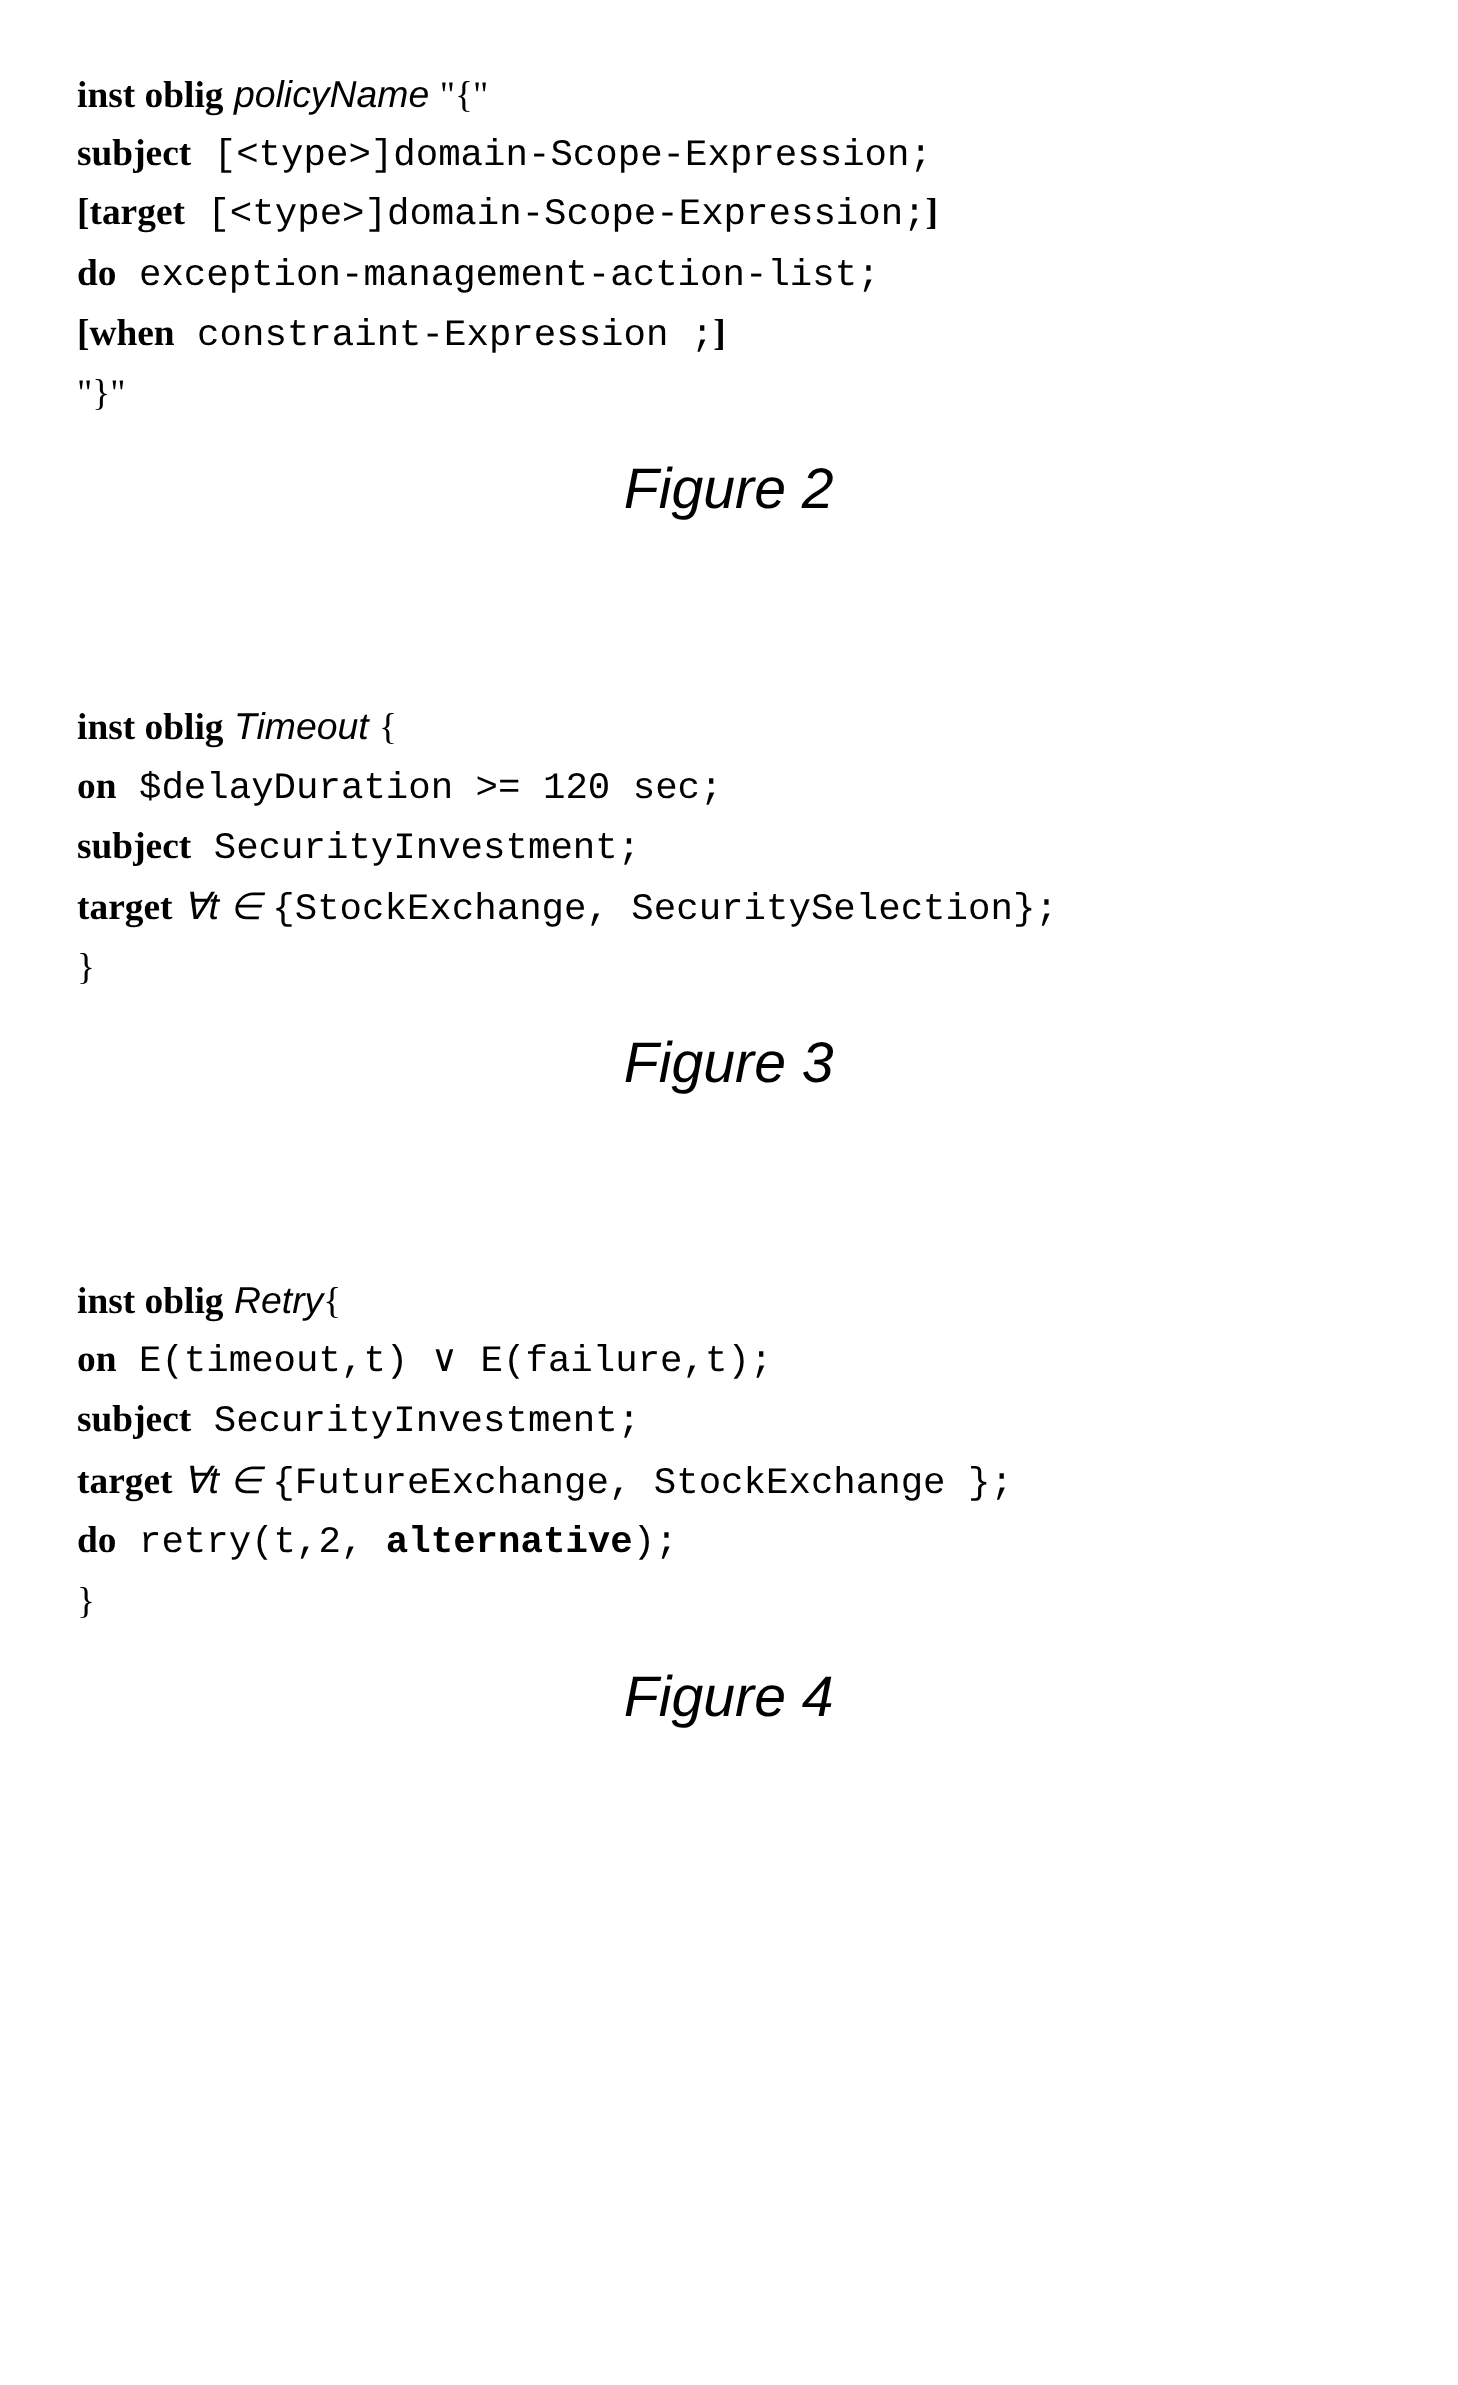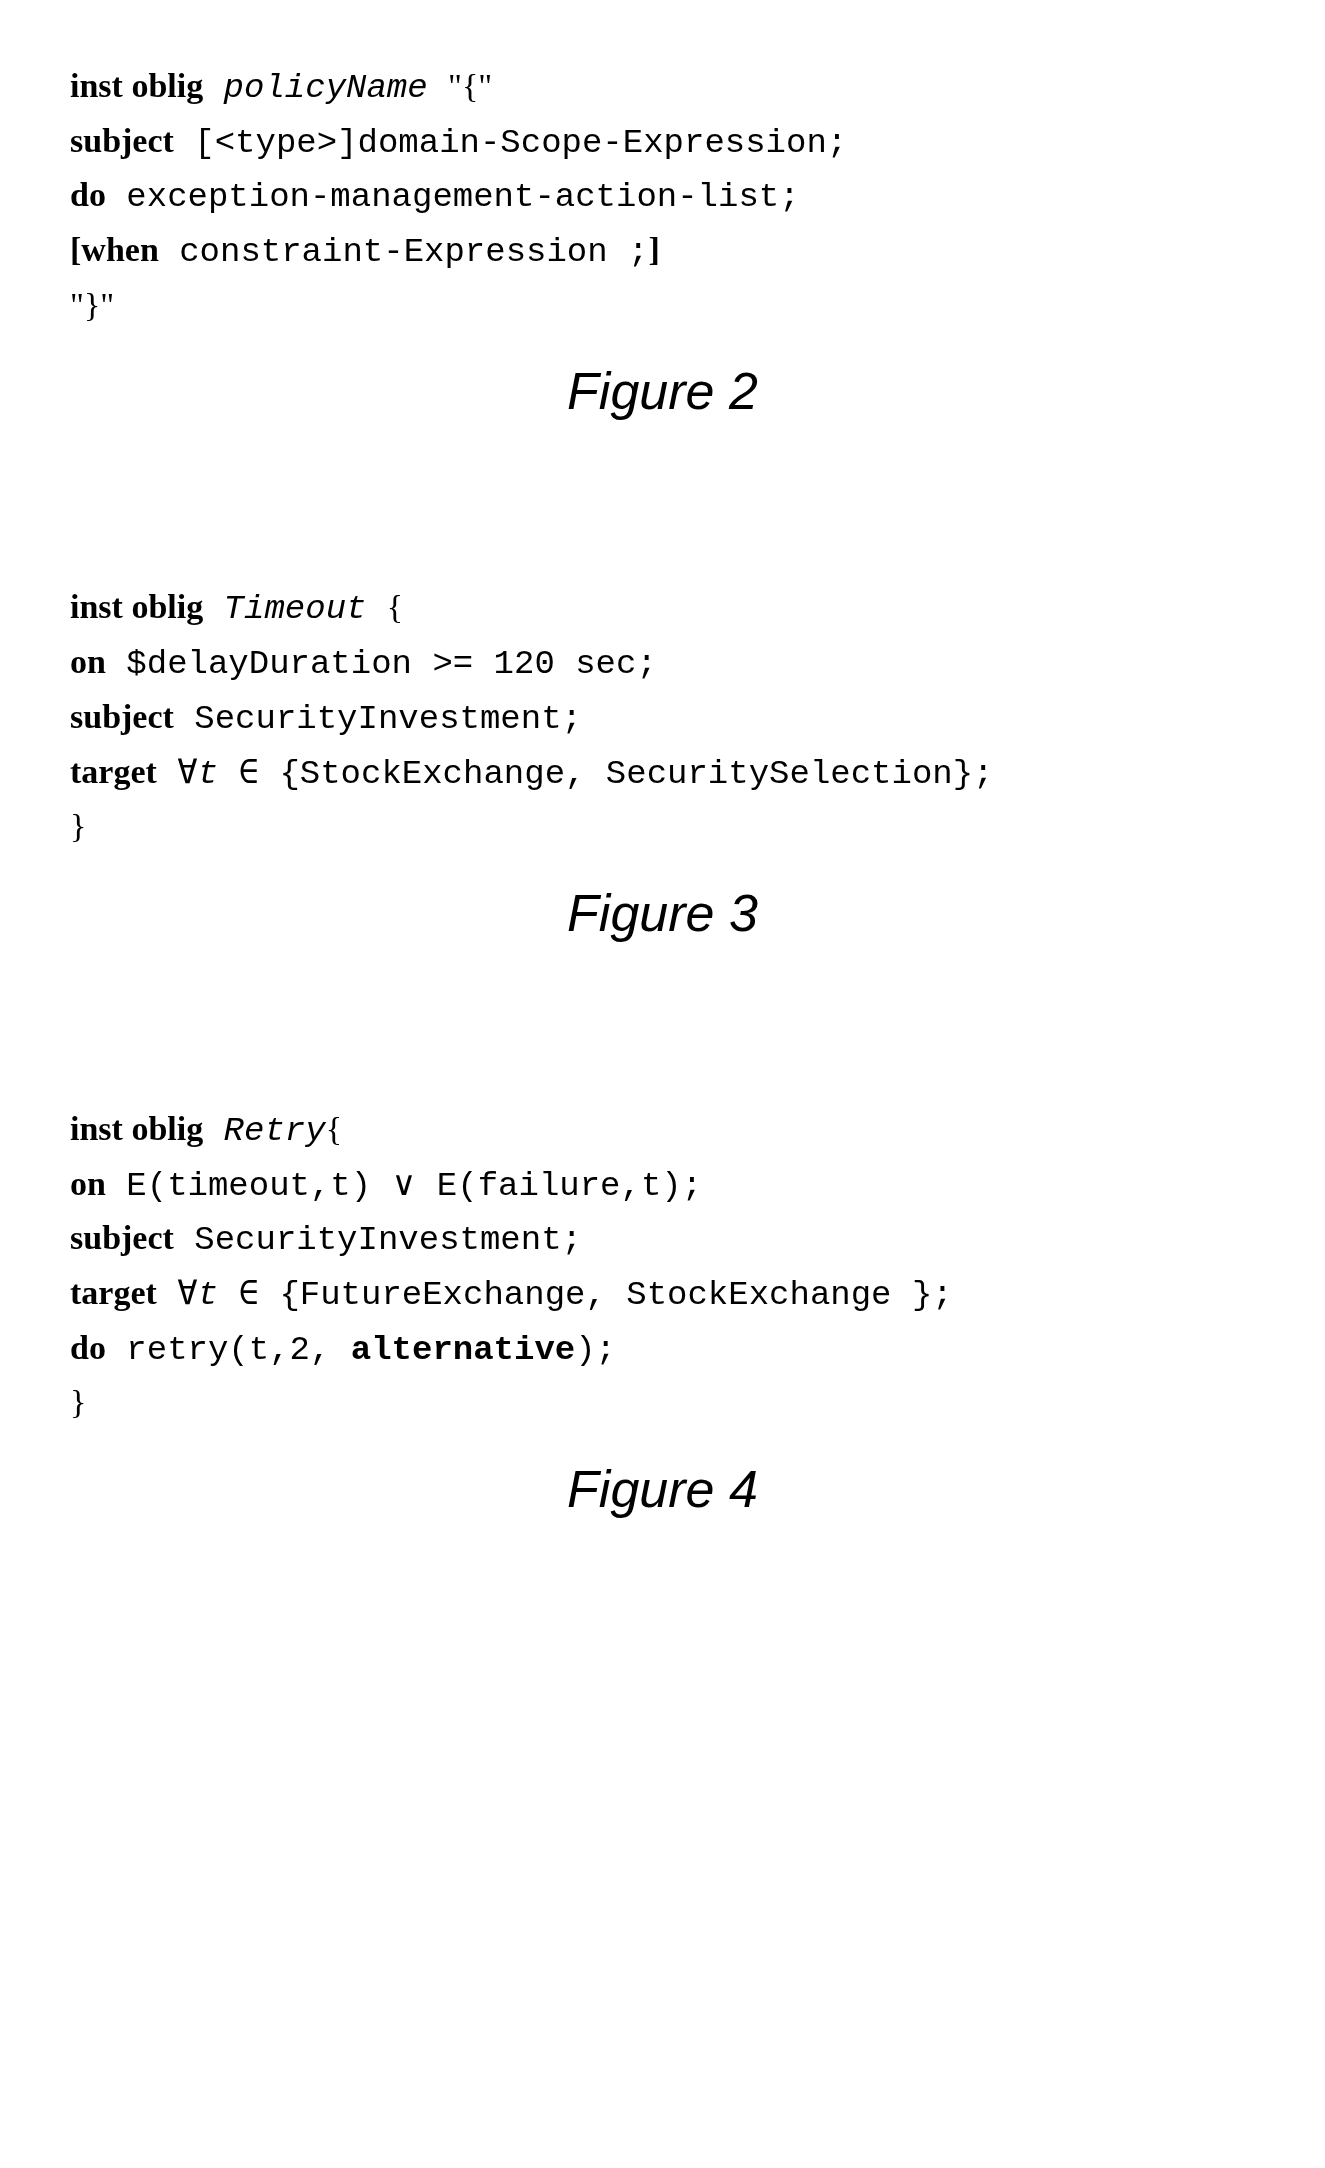--- a/index.html
+++ b/index.html
@@ -15,21 +15,21 @@
     font-size: 34px;
     line-height: 1.55;
     margin-bottom: 20px;
   }
   .kw {
     font-weight: bold;
     font-family: "Times New Roman", Times, serif;
   }
   .ital {
     font-style: italic;
-    font-family: Liberation Mono, monospace;
+    font-family: Liberation Sans, sans-serif;
   }
   .mono {
     font-family: "Courier New", Courier, monospace;
   }
   .monobold {
     font-family: "Courier New", Courier, monospace;
     font-weight: bold;
   }
   .caption {
     text-align: center;
@@ -45,20 +45,21 @@
   .line {
     white-space: pre;
   }
 </style>
 </head>
 <body>
 
 <div class="code-block">
   <div class="line"><span class="kw">inst oblig</span><span class="ital"> policyName </span><span>"{"</span></div>
   <div class="line"><span class="kw">subject</span><span class="mono"> [&lt;type&gt;]domain-Scope-Expression;</span></div>
+  <div class="line"><span class="kw">[target</span><span class="mono"> [&lt;type&gt;]domain-Scope-Expression;</span><span class="kw">]</span></div>
   <div class="line"><span class="kw">do</span><span class="mono"> exception-management-action-list;</span></div>
   <div class="line"><span class="kw">[when</span><span class="mono"> constraint-Expression ;</span><span class="kw">]</span></div>
   <div class="line"><span>"}"</span></div>
 </div>
 <div class="caption">Figure 2</div>
 
 <div class="code-block">
   <div class="line"><span class="kw">inst oblig</span><span class="ital"> Timeout </span><span>{</span></div>
   <div class="line"><span class="kw">on</span><span class="mono"> $delayDuration &gt;= 120 sec;</span></div>
   <div class="line"><span class="kw">subject</span><span class="mono"> SecurityInvestment;</span></div>

